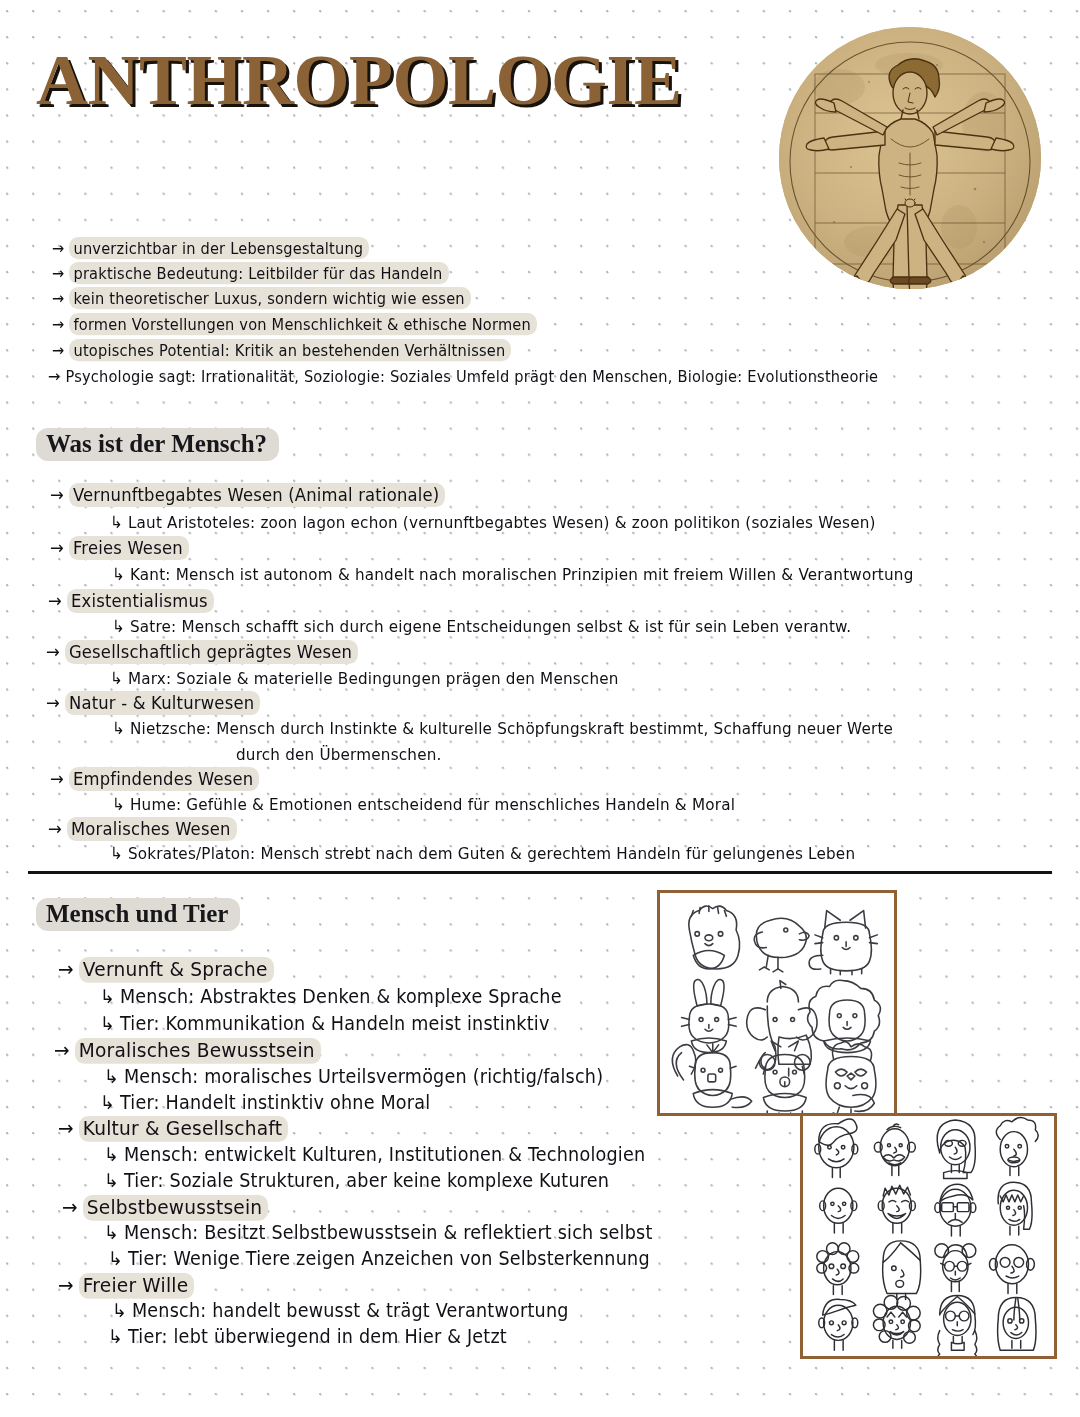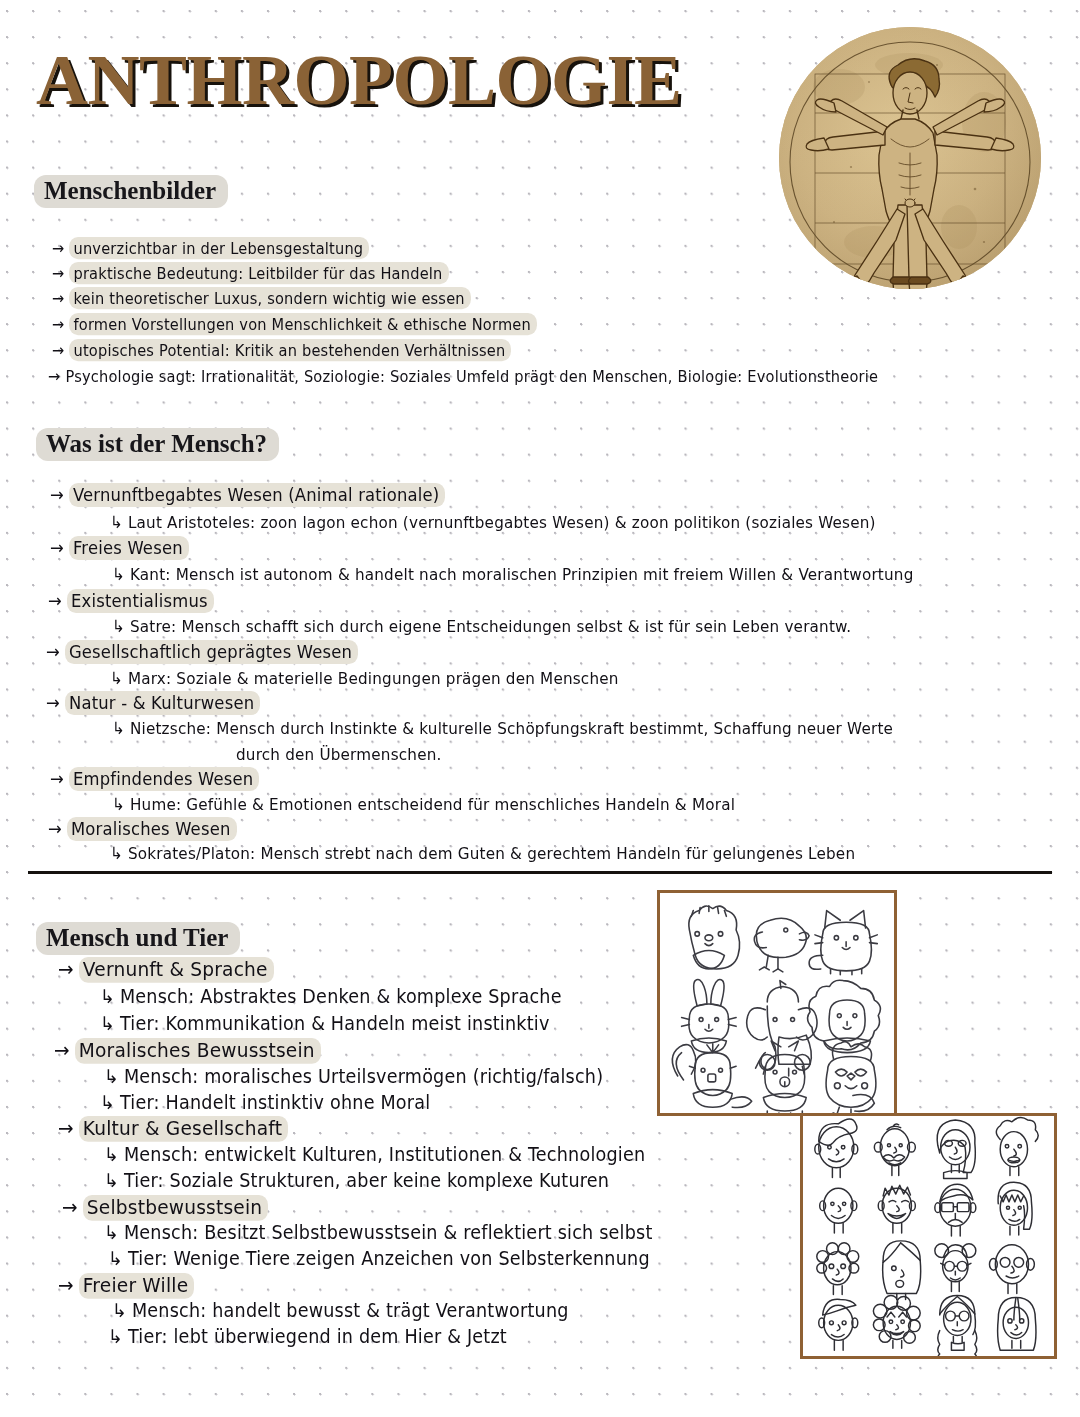--- a/index.html
+++ b/index.html
@@ -49,21 +49,21 @@
     font-weight: bold;
     font-size: 25px;
     color: #17161a;
     white-space: nowrap;
     padding: 2px 12px 3px 10px;
     border-radius: 12px;
     background: #dedbd4;
   }
   #head-menschenbilder { left: 34px; top: 175px; }
   #head-wasist        { left: 36px; top: 428px; text-align: center; }
-  #head-menschtier    { left: 36px; top: 898px; margin-top: 24px; }
+  #head-menschtier    { left: 36px; top: 898px; }
 
   
   .hw {
     position: absolute;
     font-family: "DejaVu Sans", sans-serif;
     color: #121016;
     white-space: nowrap;
     letter-spacing: 0.2px;
   }
   .hw .hl {
@@ -235,21 +235,20 @@
         <circle cx="72" cy="140" r="1.1"></circle>
           <circle cx="196" cy="162" r="1.3"></circle>
         <circle cx="158" cy="38" r="1"></circle>
           <circle cx="90" cy="55" r="0.9"></circle>
         <circle cx="205" cy="215" r="1.1"></circle>
           <circle cx="55" cy="195" r="1"></circle>
       </g>
     </svg>
   </div>
 
-  <div class="sec-head" id="head-menschenbilder">Menschenbilder</div>
   <div class="sec-head" id="head-wasist">Was ist der Mensch?</div>
   <div class="sec-head" id="head-menschtier">Mensch und Tier</div>
 
   <div class="hw s1" style="left:52px; top:238px;">
     <span class="arrow">→</span><span class="hl">unverzichtbar in der Lebensgestaltung</span>
   </div>
   <div class="hw s1" style="left:52px; top:263px;">
     <span class="arrow">→</span><span class="hl">praktische Bedeutung: Leitbilder für das Handeln</span>
   </div>
   <div class="hw s1" style="left:52px; top:288px;">

